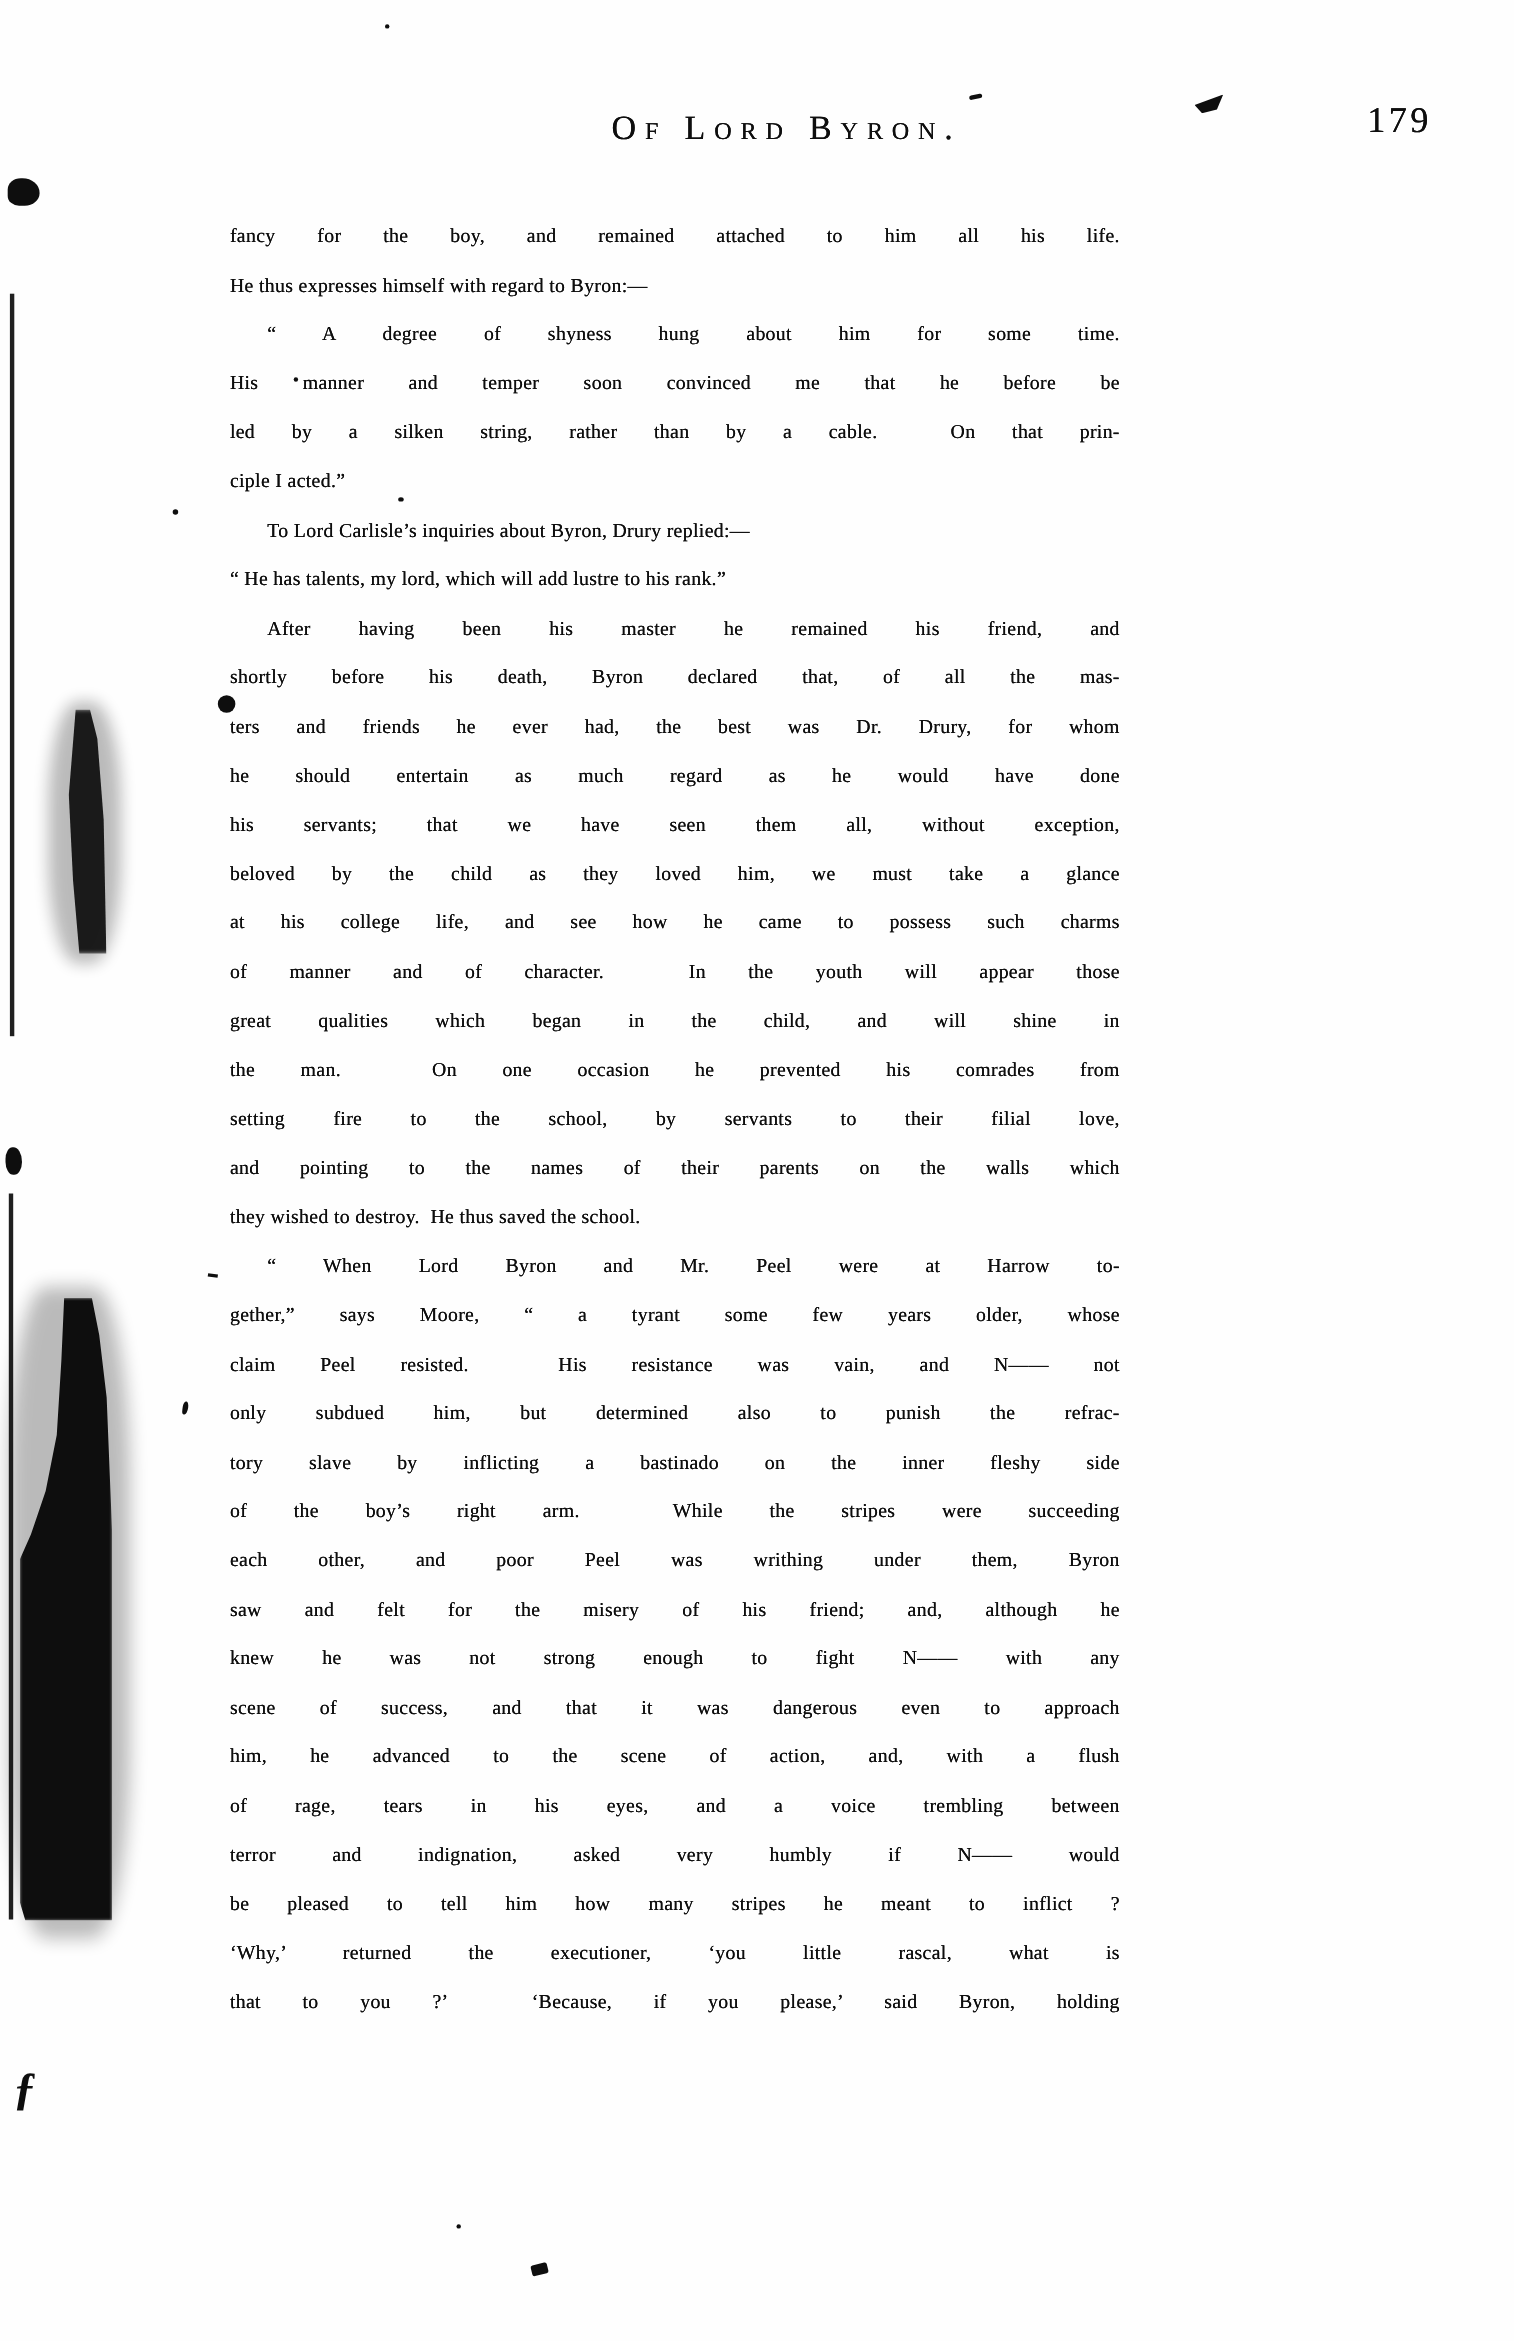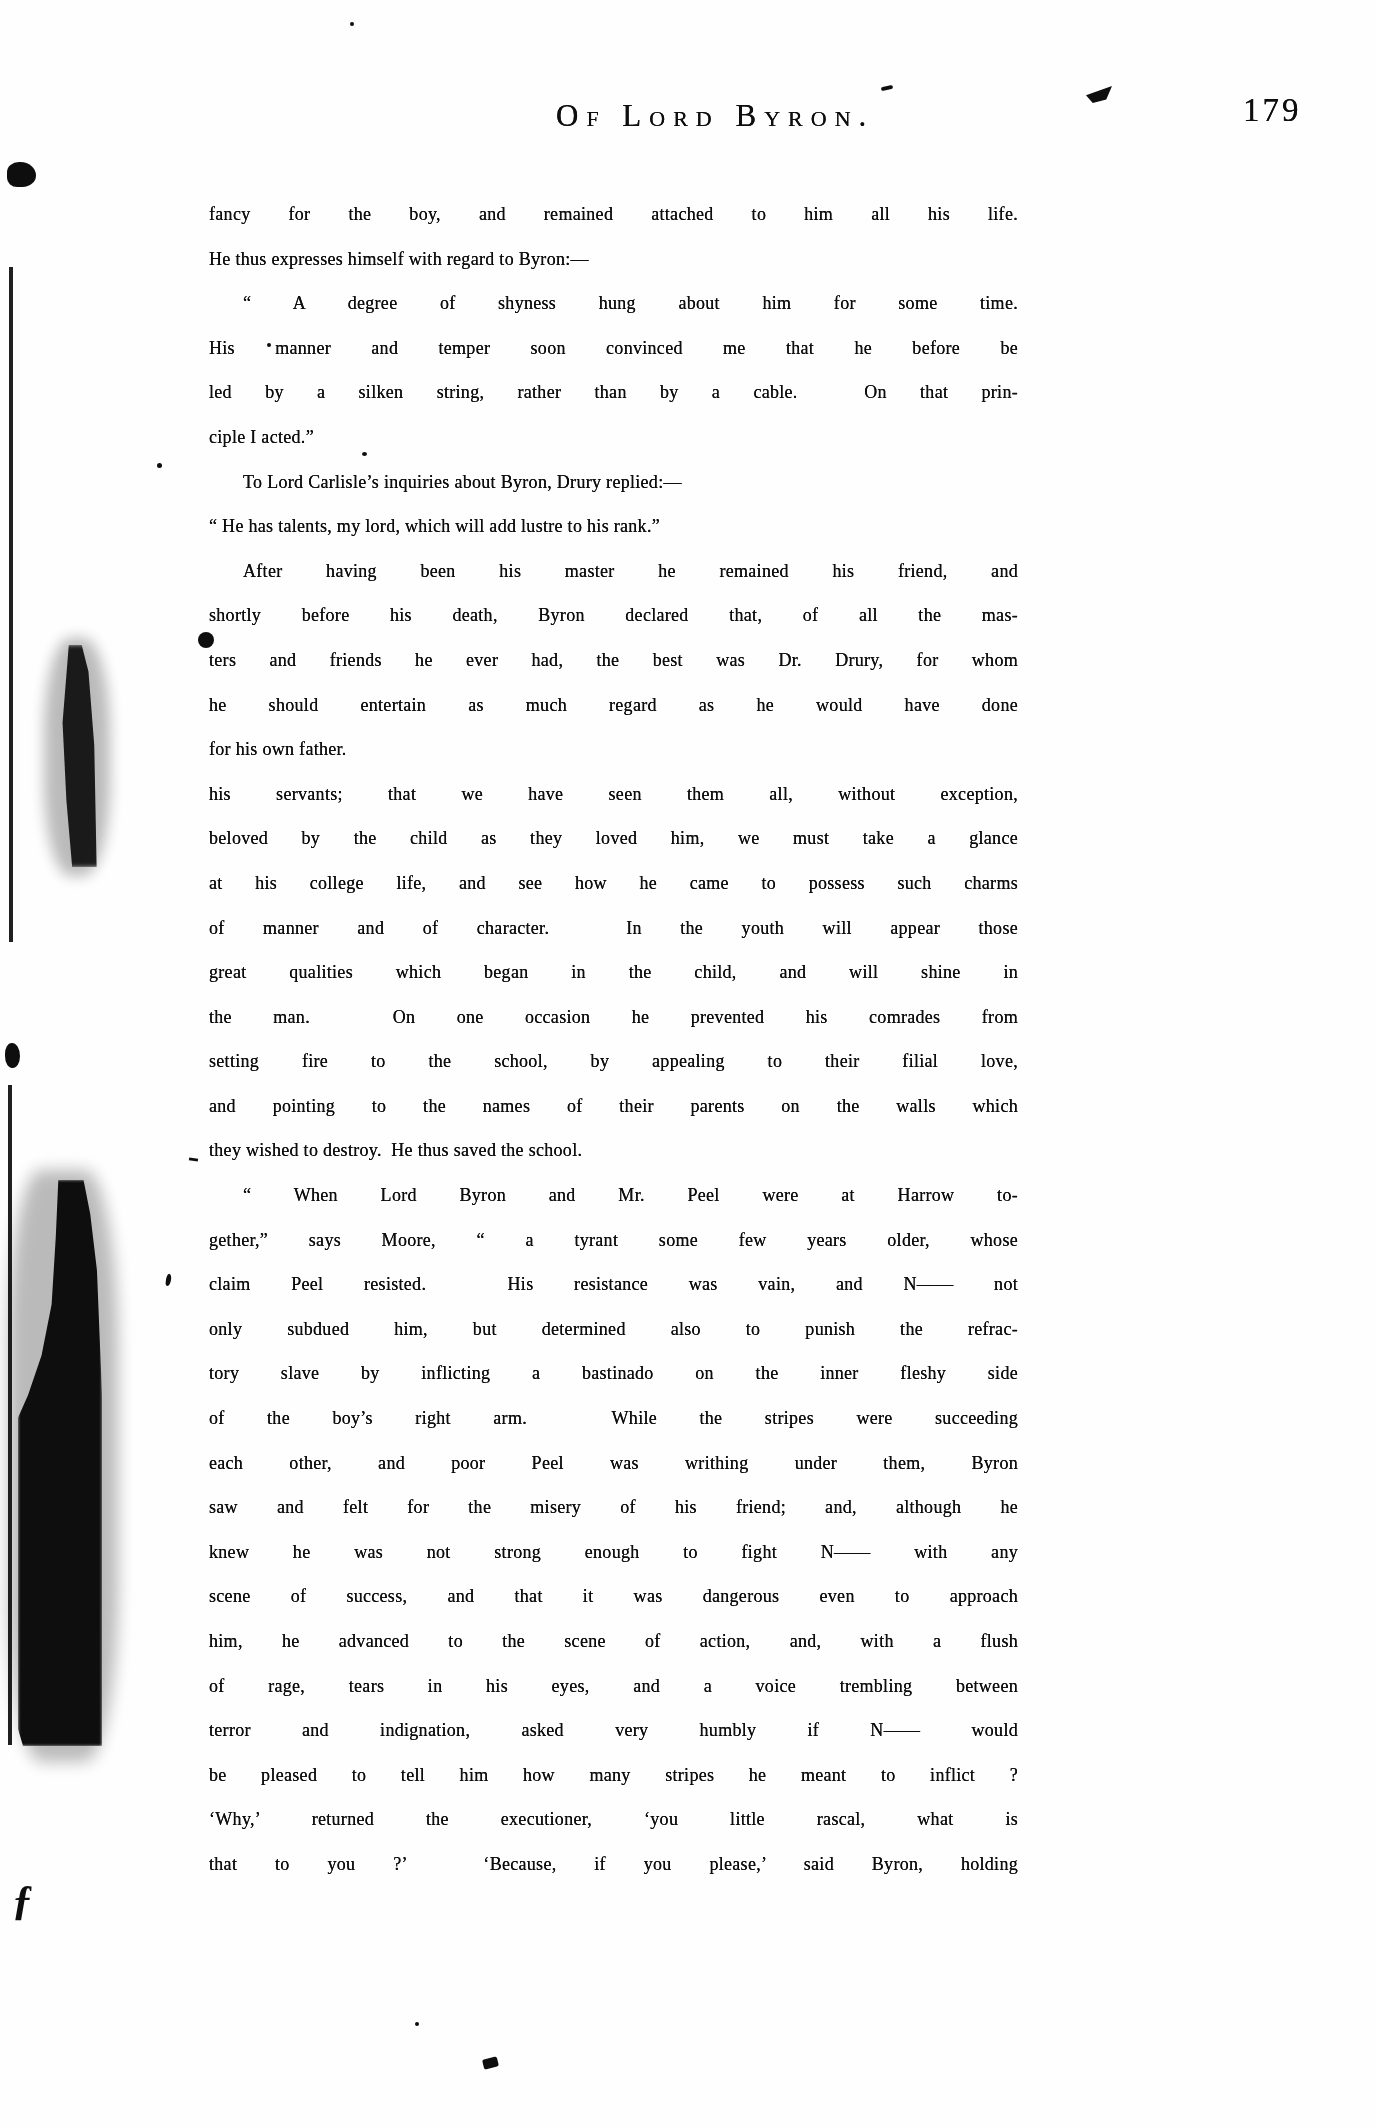--- a/index.html
+++ b/index.html
@@ -91,28 +91,27 @@
       <div class="line indent just">“ A degree of shyness hung about him for some time.</div>
       <div class="line just">His manner and temper soon convinced me that he before be</div>
       <div class="line just">led by a silken string, rather than by a cable.&nbsp; On that prin-</div>
       <div class="line">ciple I acted.”</div>
       <div class="line indent">To Lord Carlisle’s inquiries about Byron, Drury replied:—</div>
       <div class="line">“ He has talents, my lord, which will add lustre to his rank.”</div>
       <div class="line indent just">After having been his master he remained his friend, and</div>
       <div class="line just">shortly before his death, Byron declared that, of all the mas-</div>
       <div class="line just">ters and friends he ever had, the best was Dr. Drury, for whom</div>
       <div class="line just">he should entertain as much regard as he would have done</div>
-      <div class="line">for his own father.</div>
       <div class="line just">his servants; that we have seen them all, without exception,</div>
       <div class="line just">beloved by the child as they loved him, we must take a glance</div>
       <div class="line just">at his college life, and see how he came to possess such charms</div>
       <div class="line just">of manner and of character.&nbsp; In the youth will appear those</div>
       <div class="line just">great qualities which began in the child, and will shine in</div>
       <div class="line just">the man.&nbsp; On one occasion he prevented his comrades from</div>
-      <div class="line just">setting fire to the school, by appealing to their filial love,</div>
+      <div class="line just">setting fire to the school, by servants to their filial love,</div>
       <div class="line just">and pointing to the names of their parents on the walls which</div>
       <div class="line">they wished to destroy.&nbsp; He thus saved the school.</div>
       <div class="line indent just">“ When Lord Byron and Mr. Peel were at Harrow to-</div>
       <div class="line just">gether,” says Moore, “ a tyrant some few years older, whose</div>
       <div class="line just">claim Peel resisted.&nbsp; His resistance was vain, and N—— not</div>
       <div class="line just">only subdued him, but determined also to punish the refrac-</div>
       <div class="line just">tory slave by inflicting a bastinado on the inner fleshy side</div>
       <div class="line just">of the boy’s right arm.&nbsp; While the stripes were succeeding</div>
       <div class="line just">each other, and poor Peel was writhing under them, Byron</div>
       <div class="line just">saw and felt for the misery of his friend; and, although he</div>

